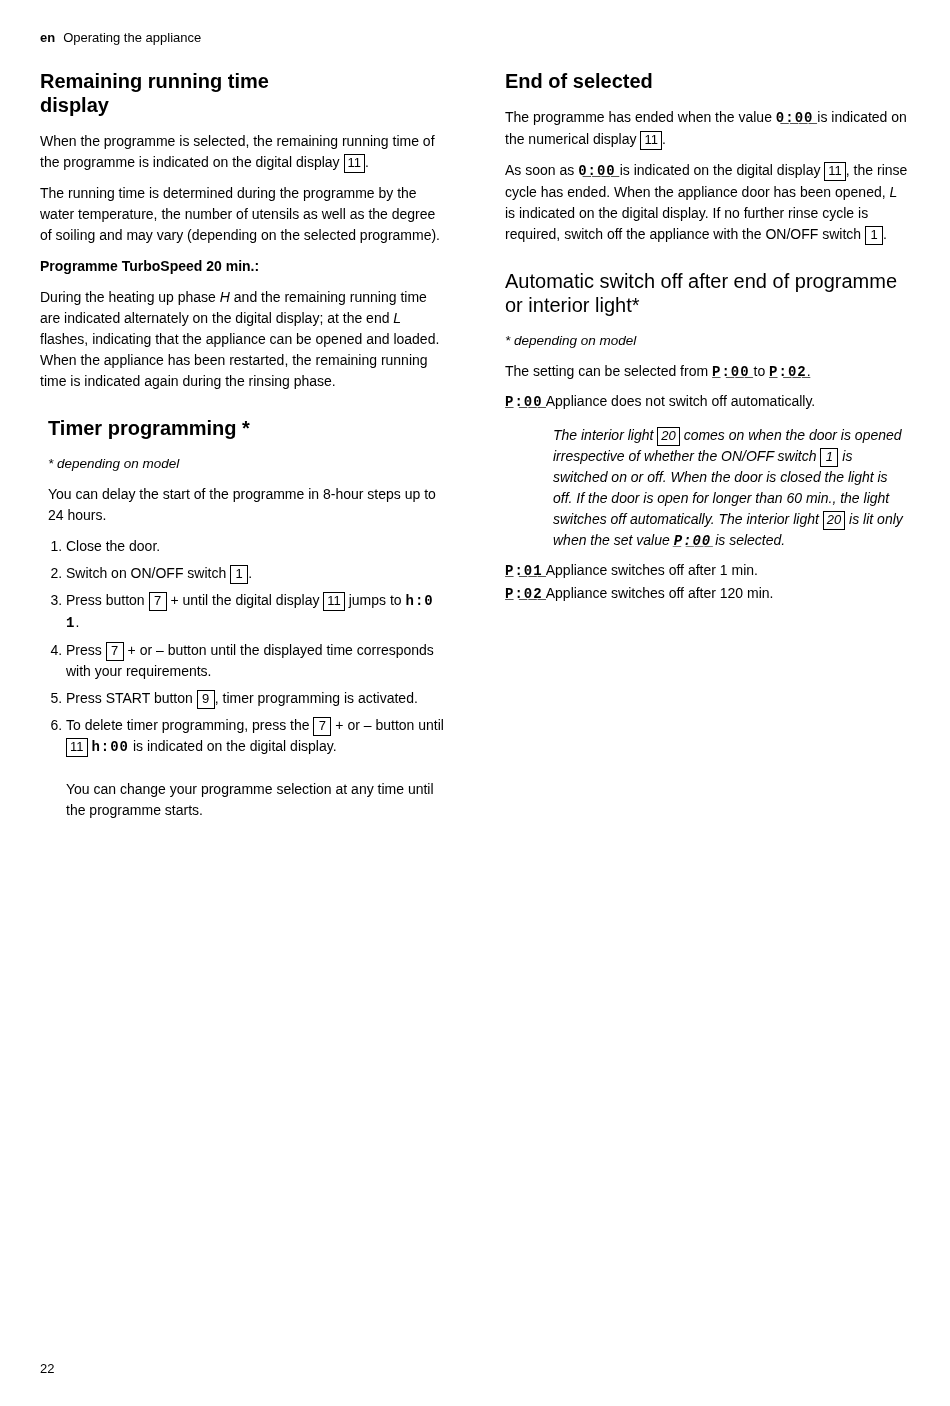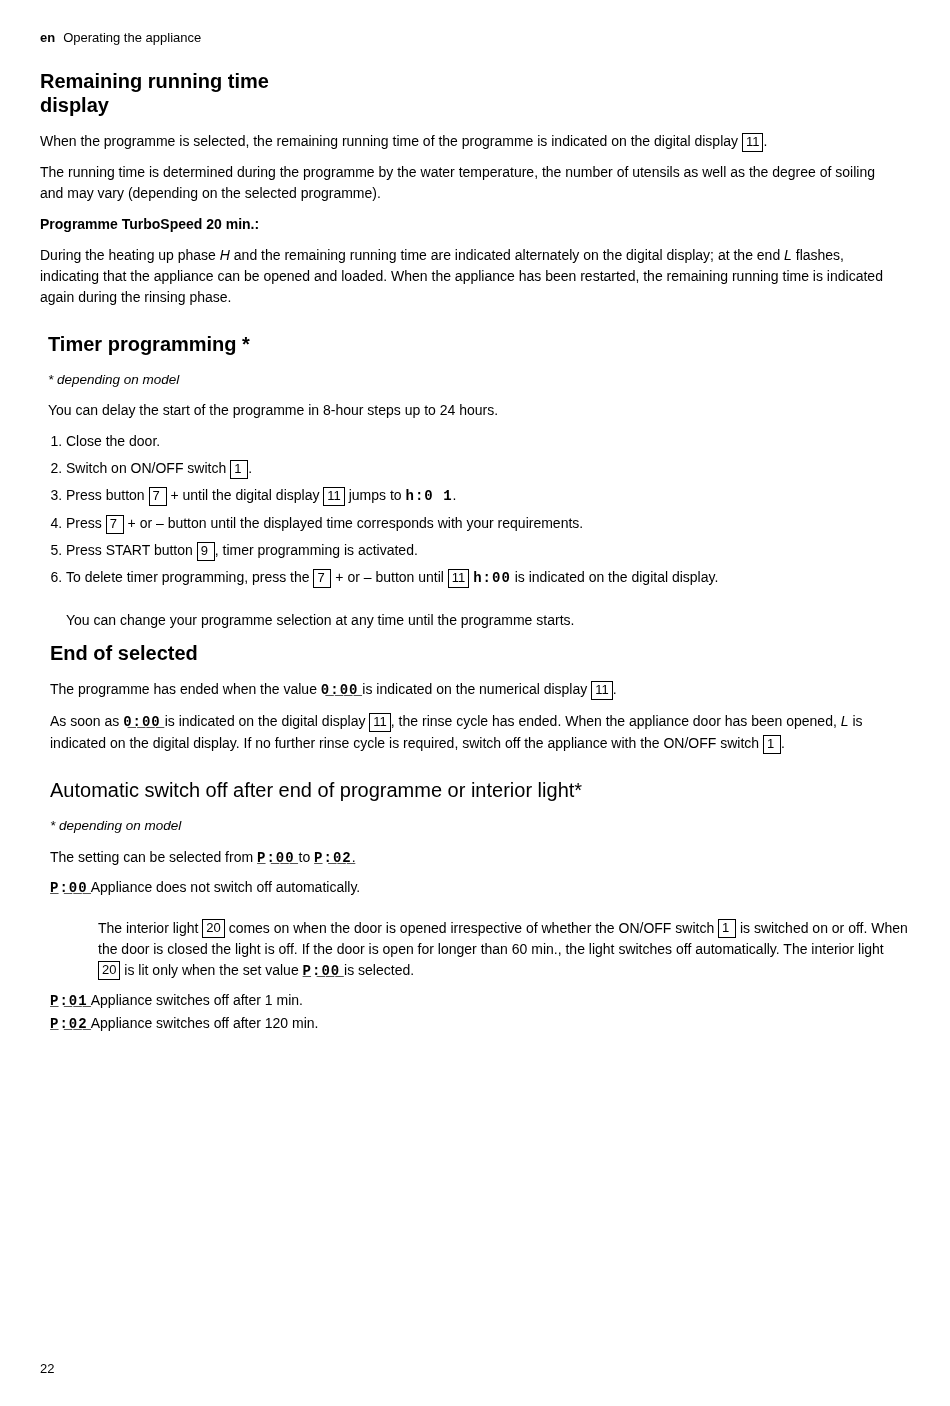--- a/index.html
+++ b/index.html
@@ -21,22 +21,22 @@
     }
     .header-lang {
       font-weight: bold;
       font-size: 13px;
     }
     .header-text {
       font-size: 13px;
     }
     .two-col {
       display: grid;
-      grid-template-columns: 1fr;
-      gap: 0 40px;
+      grid-template-columns: 1fr 1fr;
+      gap: 14px 40px;
     }
     .section-title {
       font-size: 20px;
       font-weight: bold;
       margin-bottom: 14px;
       line-height: 1.2;
     }
     p {
       margin-bottom: 10px;
       line-height: 1.5;
@@ -45,39 +45,41 @@
       font-weight: bold;
     }
     .inline-box {
       display: inline-block;
       border: 1.5px solid #000;
       padding: 0 3px;
       font-size: 13px;
       line-height: 1.3;
       vertical-align: middle;
       min-width: 18px;
+      text-align: center;
       font-family: Arial, Helvetica, sans-serif;
     }
     .digit-display {
       font-family: 'Courier New', monospace;
       font-weight: bold;
       letter-spacing: 1px;
     }
     ol {
       margin-left: 18px;
       margin-bottom: 10px;
     }
     ol li {
       margin-bottom: 6px;
       line-height: 1.5;
     }
     .indent-block {
       margin-left: 48px;
-      margin-top: 22px;
+      margin-top: 15px;
       line-height: 1.5;
+      font-style: italic;
     }
     .footer-page {
       position: absolute;
       bottom: 30px;
       left: 40px;
       font-size: 13px;
     }
     .col-divider {
       border-left: none;
     }

